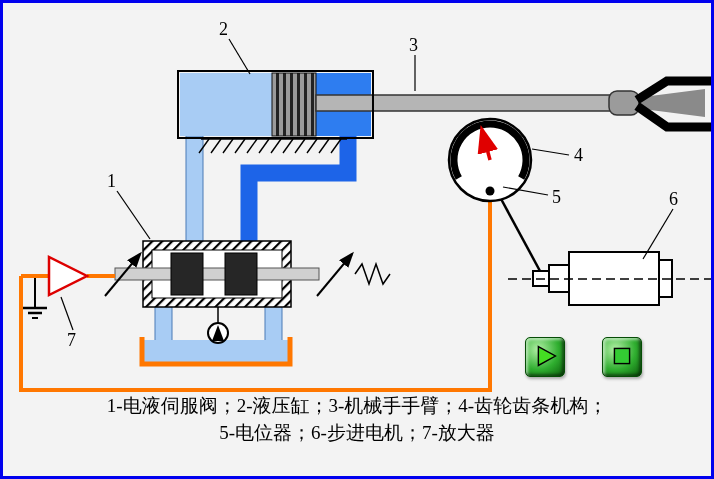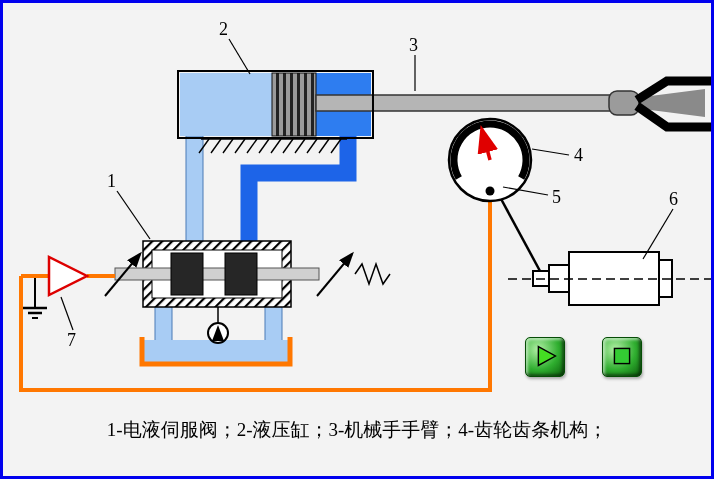--- a/index.html
+++ b/index.html
@@ -11,21 +11,21 @@
   .schematic{position:absolute;left:0;top:0;}
   .callout-num{font-size:18px;fill:#000;font-family:"Liberation Serif","DejaVu Serif",serif;}
   .btn{
     position:absolute;width:38px;height:38px;border-radius:5px;cursor:pointer;
     background:radial-gradient(circle at 32% 30%, #b2f0a6 0%, #2fae2f 55%, #0a5c0a 100%);
     border:1px solid #064d06;
     box-shadow:inset -2px -2px 3px rgba(0,0,0,.45), inset 2px 2px 3px rgba(255,255,255,.55), 1px 2px 3px rgba(0,0,0,.3);
   }
   .btn svg{display:block;margin:0 auto;}
   .caption{
-    position:absolute;left:0;right:0;top:413px;text-align:center;color:#000;
+    position:absolute;left:0;right:0;top:389px;text-align:center;color:#000;
     font-size:19px;line-height:27px;font-family:"Liberation Serif","DejaVu Serif",serif;
   }
 </style>
 </head>
 <body>
 
 <div class="stage">
 
   <svg class="schematic" width="714" height="405" viewBox="0 0 714 405">
     <defs>
@@ -163,15 +163,16 @@
     </svg>
   </div>
   <div class="btn" style="left:599px;top:334px;">
     <svg width="36" height="36" viewBox="0 0 38 38">
       <rect x="11" y="11" width="16" height="16" fill="#33cc33" stroke="#000" stroke-width="1.5"></rect>
     </svg>
   </div>
 
   <div class="caption">
     <div>1-电液伺服阀；2-液压缸；3-机械手手臂；4-齿轮齿条机构；</div>
+    <div>5-电位器；6-步进电机；7-放大器</div>
   </div>
 
 </div>
 
 </body></html>

